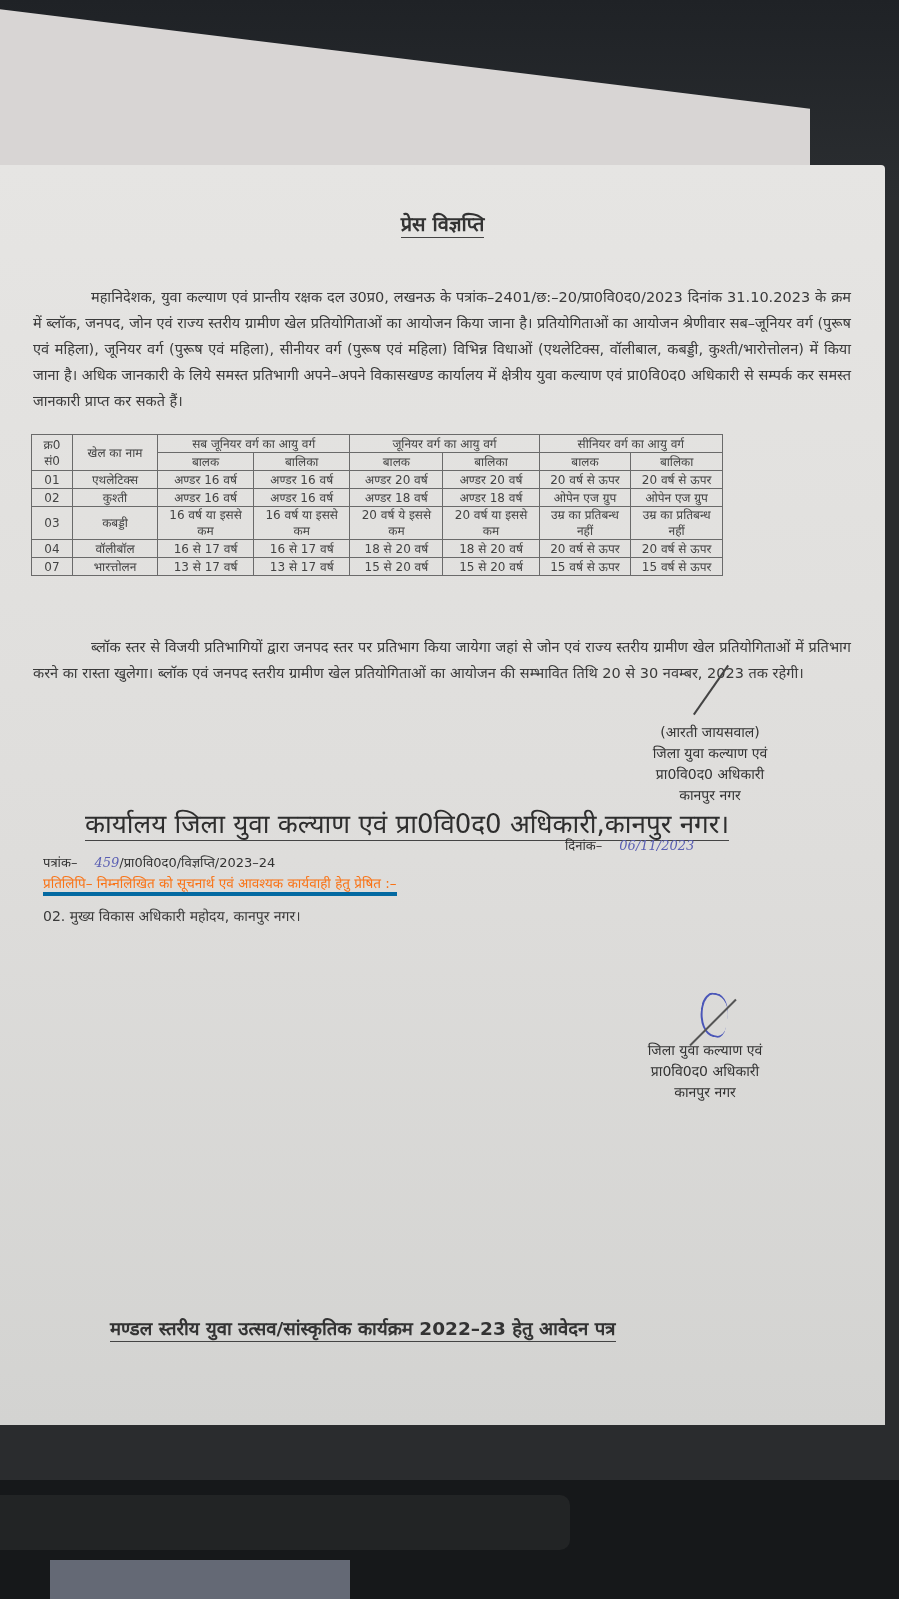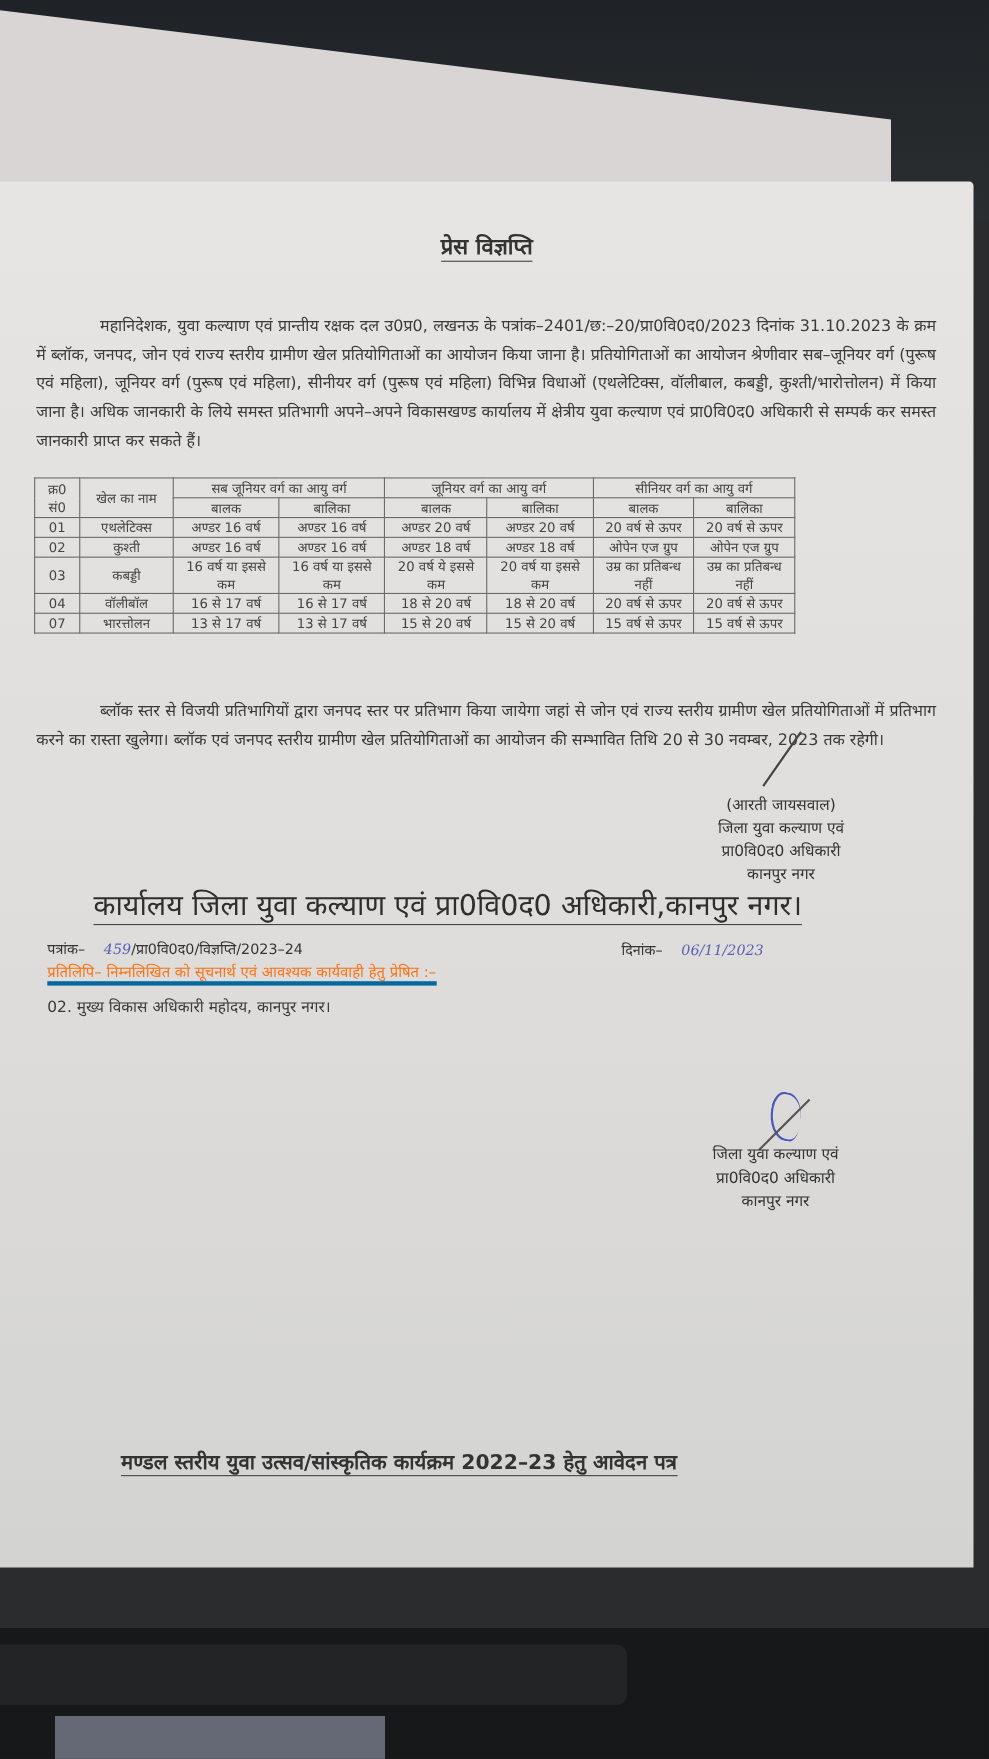--- a/index.html
+++ b/index.html
@@ -31,21 +31,21 @@
 
   table.ages { position:absolute; left:31px; top:434px; width:692px; border-collapse:collapse; font-size:12px; color:#444;padding-left:28px; }
   table.ages td, table.ages th { border:1px solid #6a6a6a; text-align:center; font-weight:normal; padding:0 2px; height:17px; line-height:16px; }
   table.ages .sn { width:36px; } table.ages .nm { width:80px; }
 
   .sig1 { position:absolute; left:610px; top:722px; width:200px; text-align:center; font-size:14px; line-height:21px; color:#333; }
   .slash1 { position:absolute; left:710px; top:660px; width:2px; height:60px; background:#444; transform:rotate(35deg); }
   .office { position:absolute; left:85px; top:808px; font-size:26px; color:#2e2e2e; border-bottom:1.5px solid #444; line-height:32px; }
   .refline { position:absolute; left:43px; top:853px; font-size:13px; color:#333; }
   .hand { color:#5a5fb3; font-style:italic; font-family:"DejaVu Serif", serif;margin-left:17px; }
-  .dateline { position:absolute; left:565px; top:854px; font-size:13px; color:#333; }
+  .dateline { position:absolute; left:565px; top:836px; font-size:13px; color:#333; }
   .copyhead { position:absolute; left:43px; top:874px; font-size:13.5px; color:#f97316; border-bottom:4px solid #0369a1; }
   .items { position:absolute; left:43px; top:905px; width:820px; font-size:14px; line-height:22px; color:#3a3a3a; }
   .items div { padding-left:26px; text-indent:-26px; }
   .sig2 { position:absolute; left:605px; top:1040px; width:200px; text-align:center; font-size:14px; line-height:21px; color:#333; }
   .slash2 { position:absolute; left:712px; top:990px; width:2px; height:65px; background:#555; transform:rotate(45deg); }
   .scribble { position:absolute; left:700px; top:993px; width:26px; height:40px; border:2px solid #4a56b8; border-radius:40% 60% 30% 70%; border-right:none; transform:rotate(10deg); }
   .footer-title { position:absolute; left:110px; top:1315px; font-size:18.5px; color:#333; border-bottom:1.5px solid #444; padding-bottom:1px;font-weight:bold; }
 </style>
 </head>
 <body>

